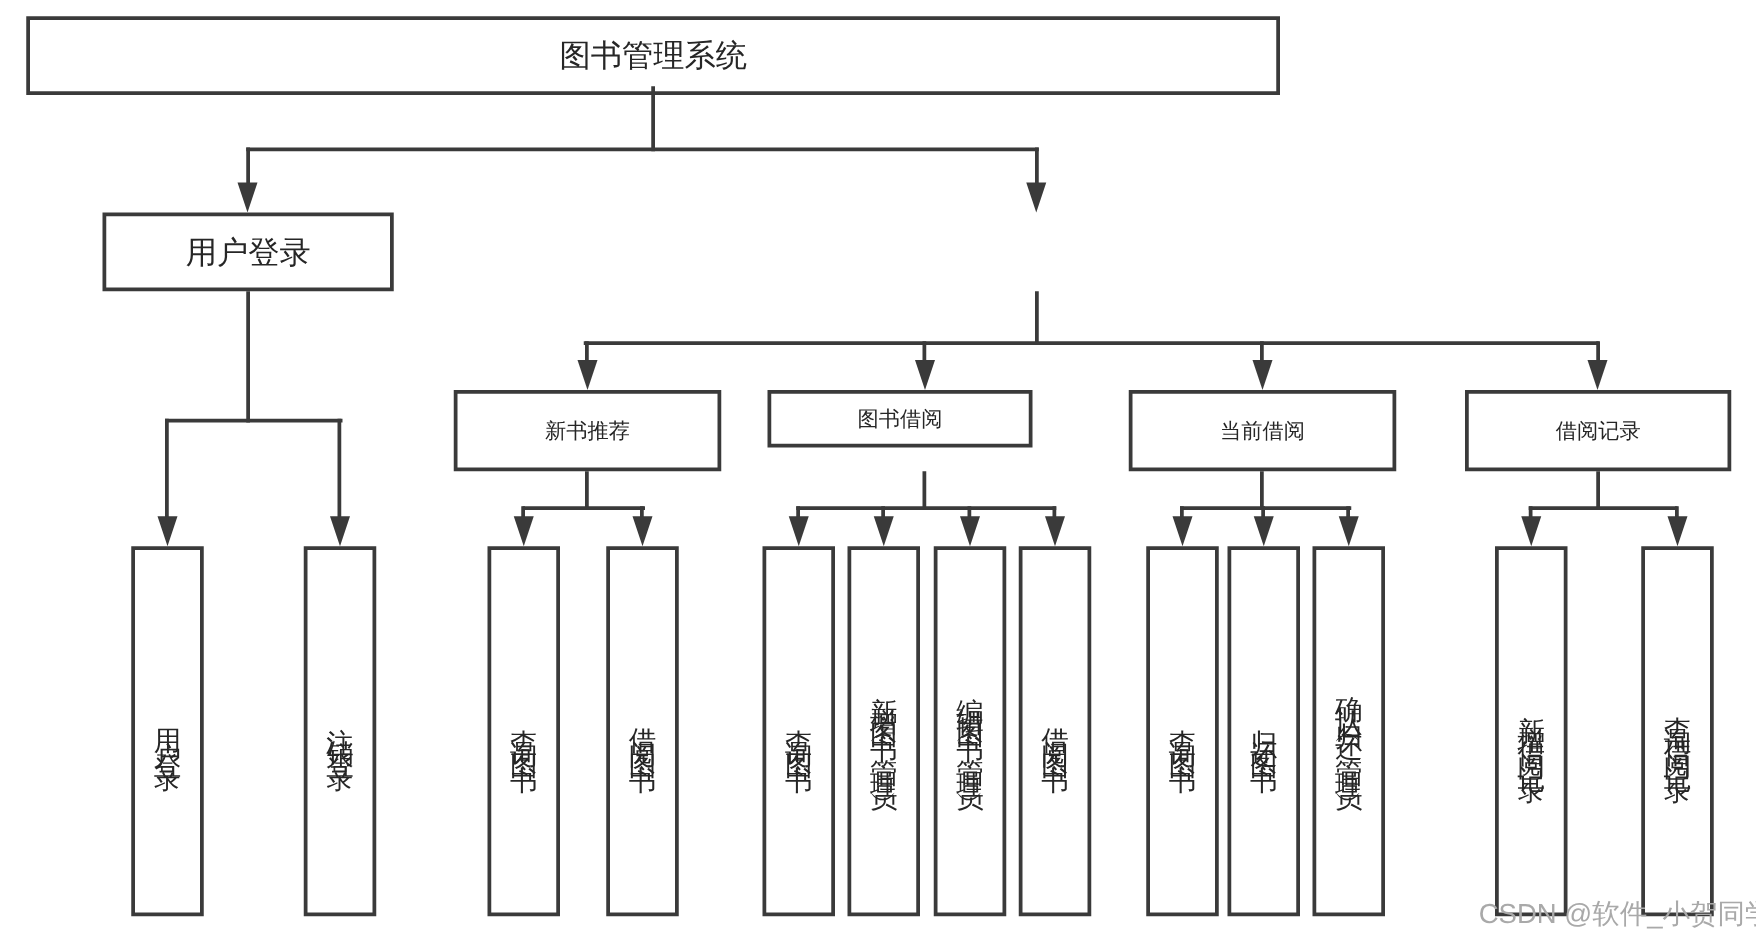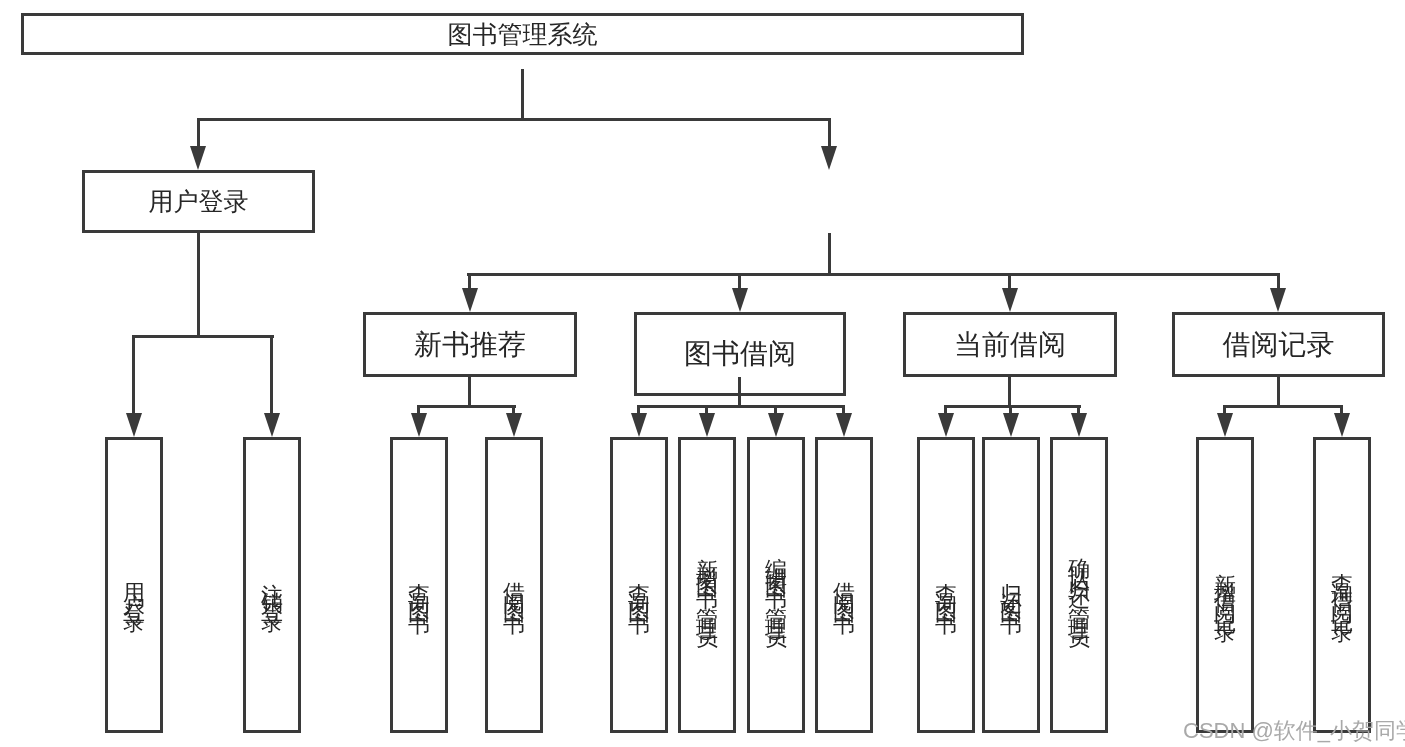--- a/index.html
+++ b/index.html
@@ -23,21 +23,21 @@
     position: absolute;
     background: var(--background);
     border: 3px solid var(--line);
     display: flex;
     align-items: center;
     justify-content: center;
     color: var(--text);
   }
   .node.lvl1 { font-size: 25px; }
   .node.lvl2 { font-size: 25px; }
-  .node.lvl3 { font-size: 28px; }
+  .node.lvl3 { font-size: 17px; }
   .leaf {
     position: absolute;
     top: 437px;
     width: 58px;
     height: 296px;
     background: var(--background);
     border: 3px solid var(--line);
     display: flex;
     align-items: center;
     justify-content: center;
@@ -73,21 +73,21 @@
     color: var(--watermark);
     white-space: nowrap;
     z-index: 5;
   }
 </style>
 </head>
 <body>
 
 <div class="canvas">
 
-  <div class="node lvl1" style="left:21px;top:13px;width:1003px;height:42px">
+  <div class="node lvl1" style="left:21px;top:13px;width:1003px;height:63px">
     <span>图书管理系统</span>
   </div>
 
   <div class="line" style="left:521px;top:69px;width:3px;height:52px"></div>
   <div class="line" style="left:197px;top:118px;width:634px;height:3px"></div>
   <div class="line" style="left:197px;top:118px;width:3px;height:34px"></div>
   <div class="arrow" style="left:190px;top:146px"></div>
   <div class="line" style="left:828px;top:118px;width:3px;height:34px"></div>
   <div class="arrow" style="left:821px;top:146px"></div>
 
@@ -109,21 +109,21 @@
   <div class="line" style="left:738px;top:273px;width:3px;height:18px"></div>
   <div class="arrow" style="left:732px;top:288px"></div>
   <div class="line" style="left:1008px;top:273px;width:3px;height:18px"></div>
   <div class="arrow" style="left:1002px;top:288px"></div>
   <div class="line" style="left:1277px;top:273px;width:3px;height:18px"></div>
   <div class="arrow" style="left:1270px;top:288px"></div>
 
   <div class="node lvl3" style="left:363px;top:312px;width:214px;height:65px">
     <span>新书推荐</span>
   </div>
-  <div class="node lvl3" style="left:634px;top:312px;width:212px;height:84px">
+  <div class="node lvl3" style="left:614px;top:312px;width:212px;height:46px">
     <span>图书借阅</span>
   </div>
   <div class="node lvl3" style="left:1172px;top:312px;width:213px;height:65px">
     <span>借阅记录</span>
   </div>
   <div class="node lvl3" style="left:903px;top:312px;width:214px;height:65px">
     <span>当前借阅</span>
   </div>
 
   <div class="line" style="left:468px;top:377px;width:3px;height:31px"></div>

